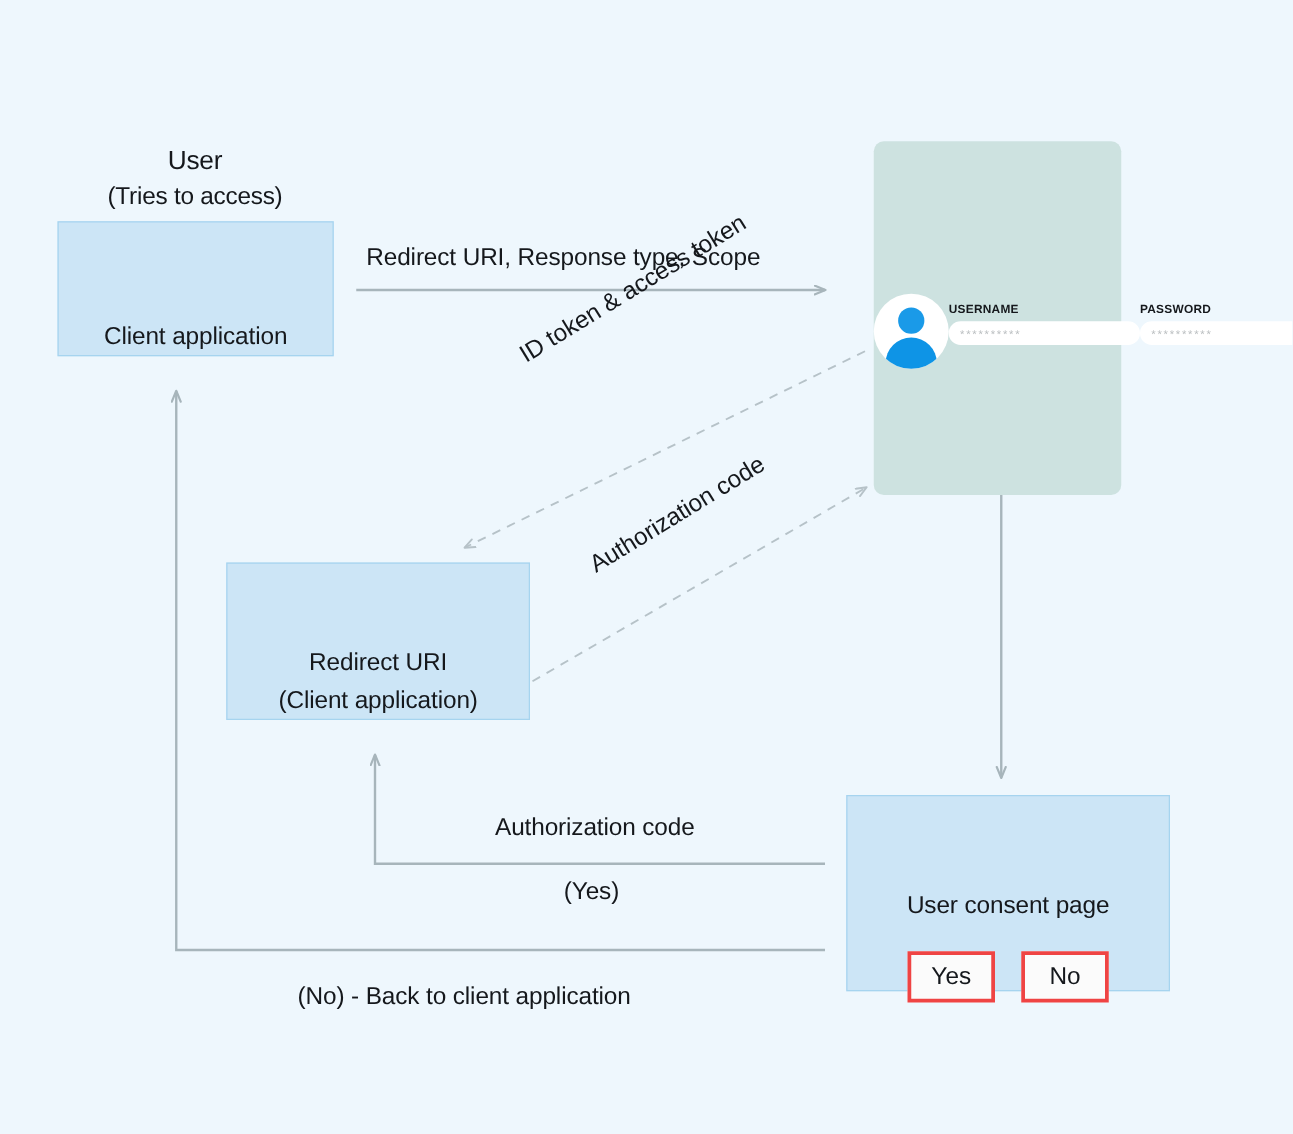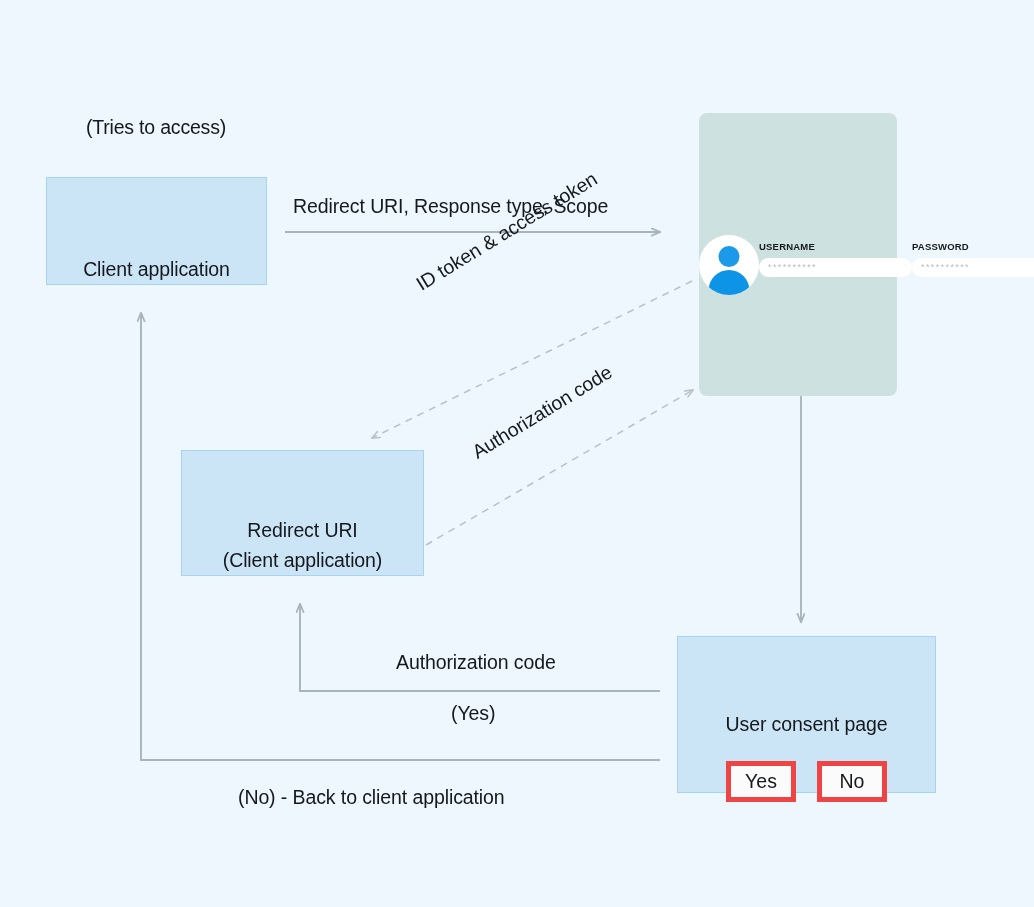--- a/index.html
+++ b/index.html
@@ -94,21 +94,21 @@
   #consent-buttons {
     display: flex;
     gap: 21px;
     margin-top: 25px;
   }
   .consent-btn {
     box-sizing: border-box;
     width: 70px;
     height: 41px;
     background: #fbfbfb;
-    border: 5px solid #ef4444;
+    border: 3px solid #ef4444;
     display: flex;
     align-items: center;
     justify-content: center;
     font-size: 19.5px;
     color: #15181c;
     cursor: pointer;
     font-family: "Liberation Sans", sans-serif;
   }
   
   #login-panel {
@@ -256,20 +256,21 @@
     <g>
       <path d="M660,691 L300,691 L300,604" fill="none" stroke="#a7b5bb" stroke-width="1.9" marker-end="url(#arrowSolid)"></path>
     </g>
 
     <g>
       <path d="M660,760 L141,760 L141,313" fill="none" stroke="#a7b5bb" stroke-width="1.9" marker-end="url(#arrowSolid)"></path>
     </g>
   </svg>
 
   <div id="user-caption">
+    <div class="l1">User</div>
     <div class="l2">(Tries to access)</div>
   </div>
 
   <div class="node" id="client-app">
     <div class="node-line">Client application</div>
   </div>
 
   <div class="node" id="redirect-uri">
     <div class="node-line">Redirect URI</div>
     <div class="node-line">(Client application)</div>

